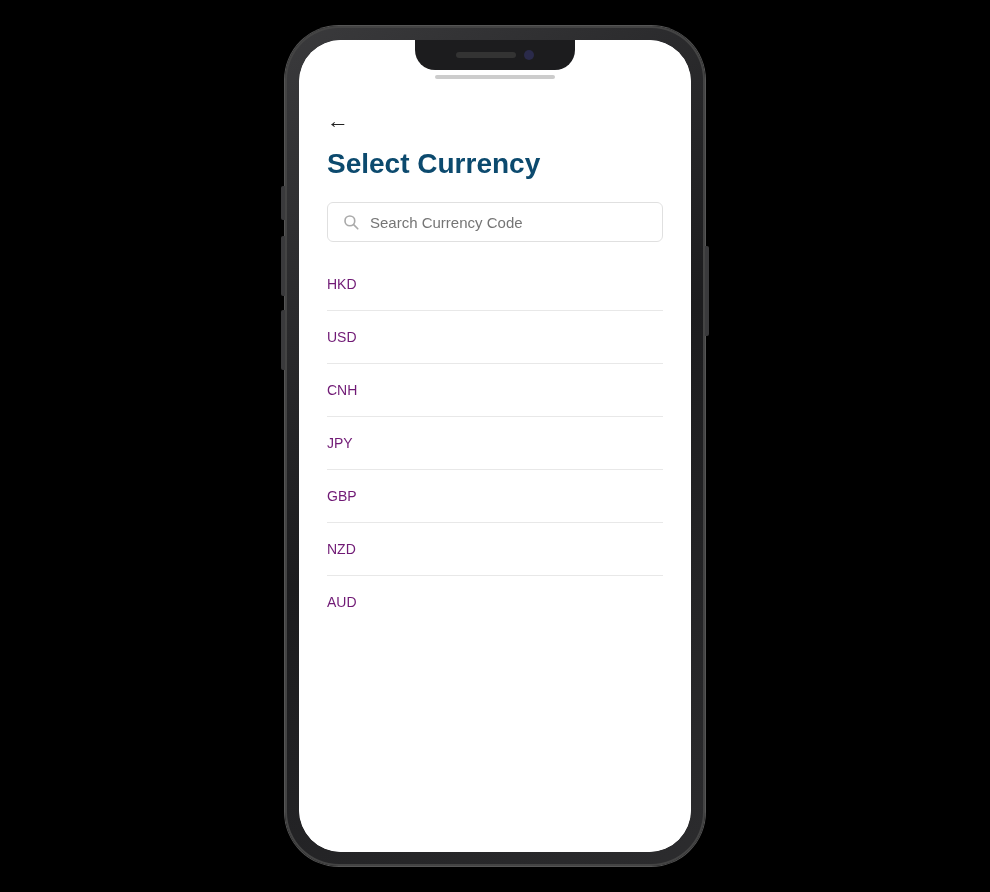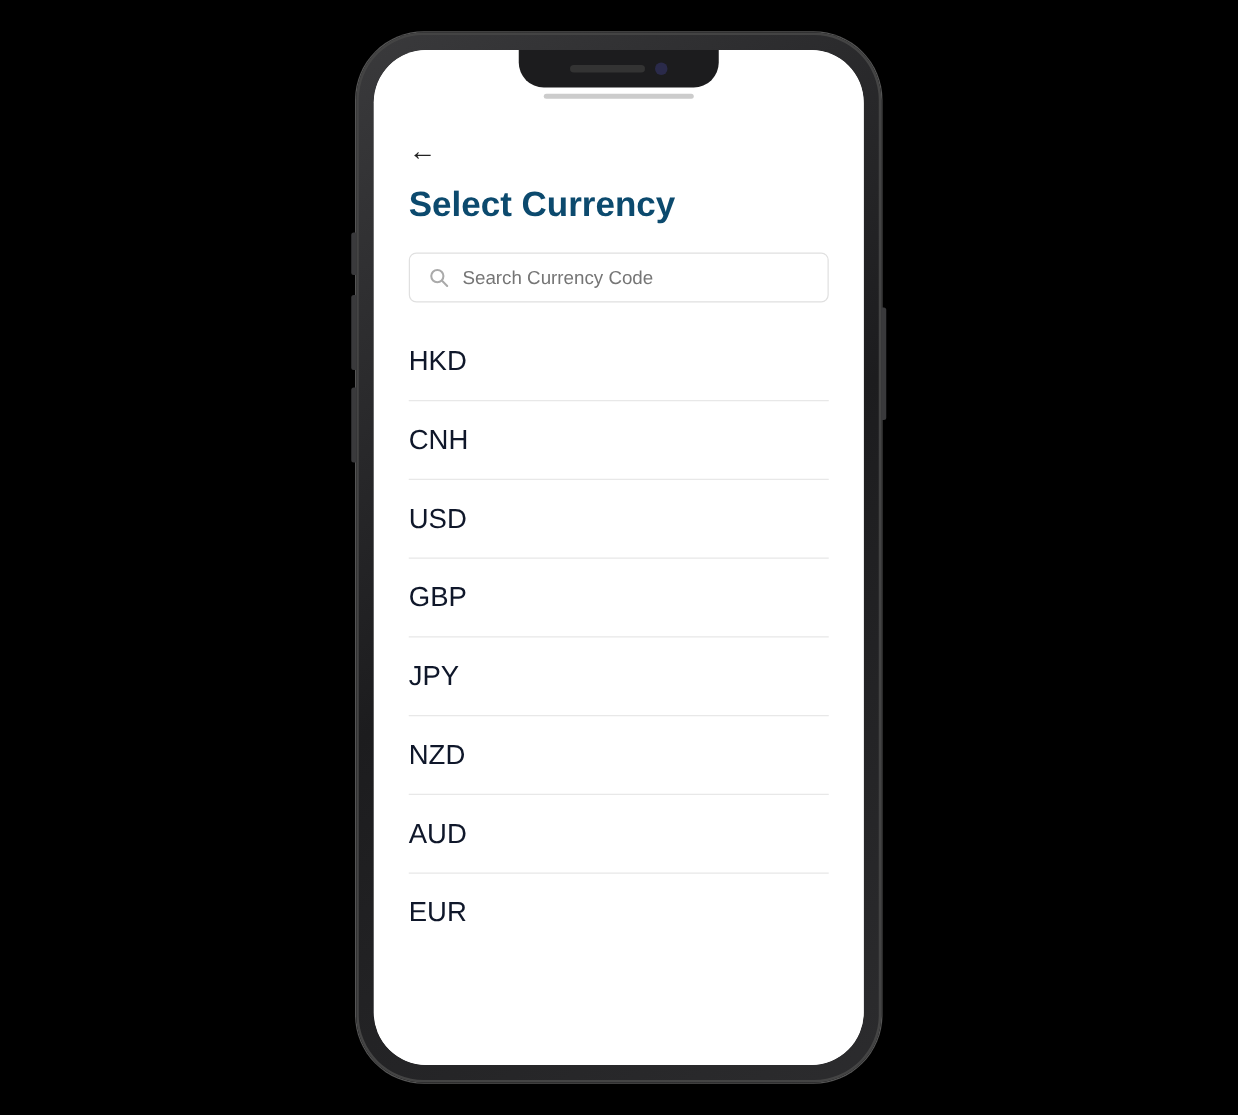--- a/index.html
+++ b/index.html
@@ -191,23 +191,23 @@
       flex: 1;
       background: transparent;
     }
 
     
     .currency-list {
       list-style: none;
     }
     .currency-item {
       padding: 18px 0;
-      font-size: 22px;
+      font-size: 14px;
       font-weight: 500;
-      color: #0f172a;
+      color: #701a75;
       border-bottom: 1px solid #e8e8e8;
       cursor: pointer;
     }
     .currency-item:last-child {
       border-bottom: none;
     }
   </style>
 </head>
 <body>
 
@@ -242,24 +242,23 @@
         <div class="search-box">
           <svg class="search-icon" viewBox="0 0 24 24" fill="none" stroke="#aaa" stroke-width="2.2" stroke-linecap="round" stroke-linejoin="round">
             <circle cx="10.5" cy="10.5" r="6.5"></circle>
             <line x1="15.5" y1="15.5" x2="21" y2="21"></line>
           </svg>
           <input class="search-input" type="text" readonly="" placeholder="Search Currency Code" style="">
         </div>
 
         <ul class="currency-list" id="currency-list">
         <li class="currency-item">HKD</li>
+            <li class="currency-item">USD</li>
             <li class="currency-item">CNH</li>
-            <li class="currency-item">USD</li>
+            <li class="currency-item">JPY</li>
             <li class="currency-item">GBP</li>
-            <li class="currency-item">JPY</li>
             <li class="currency-item">NZD</li>
             <li class="currency-item">AUD</li>
-            <li class="currency-item">EUR</li>
           </ul>
       </div>
     </div>
   </div>
 </div>
 
 </body></html>

